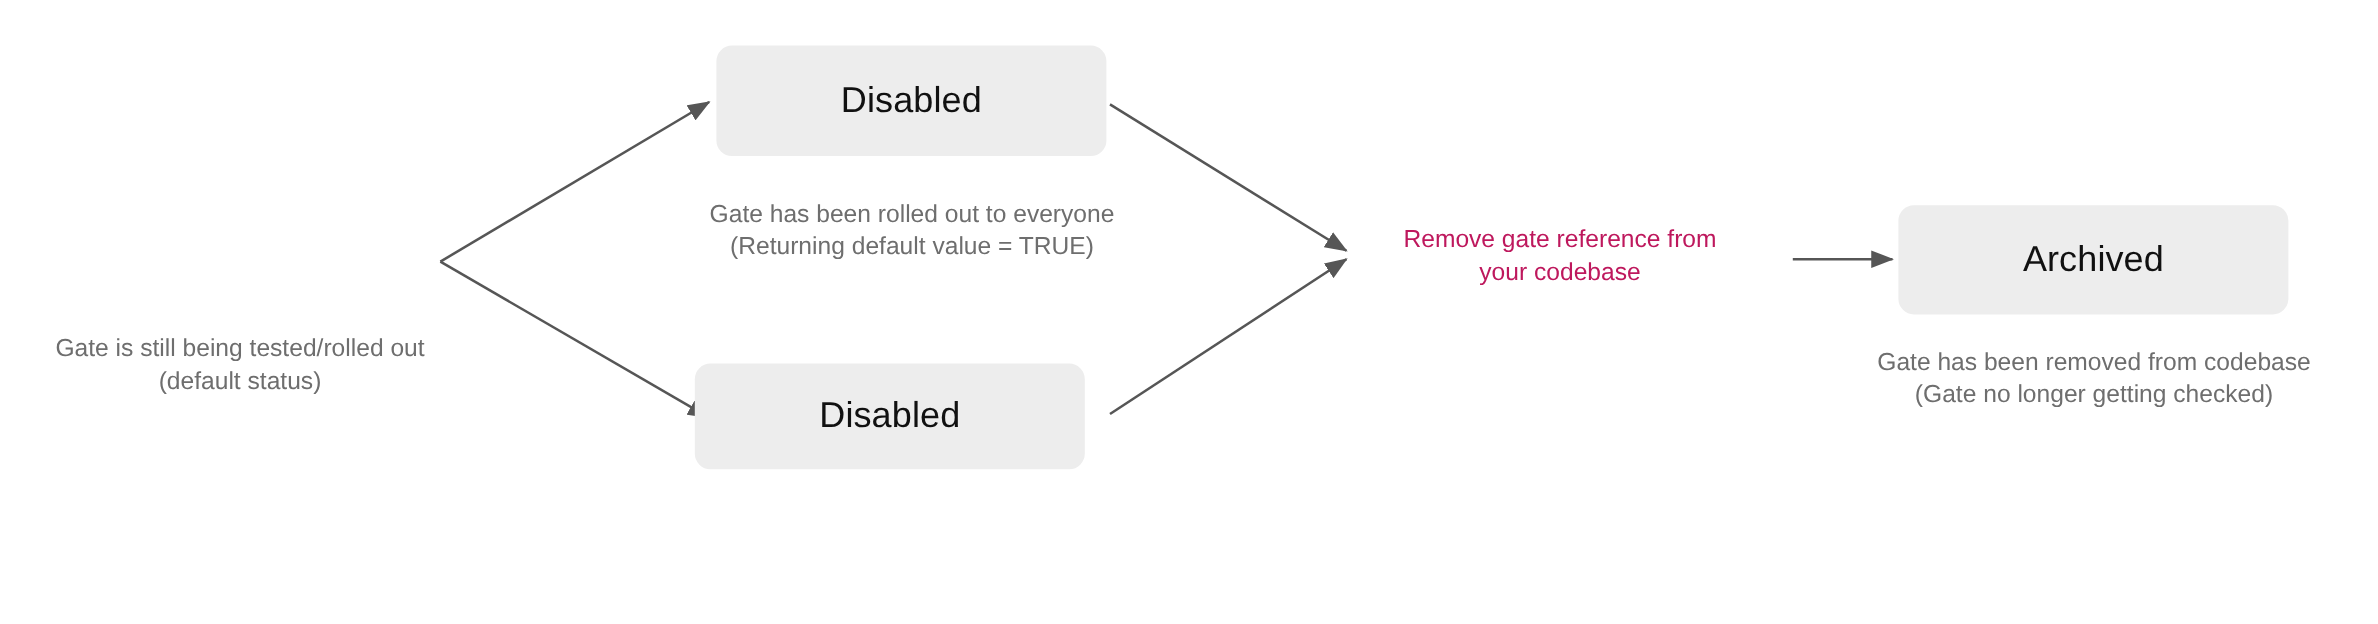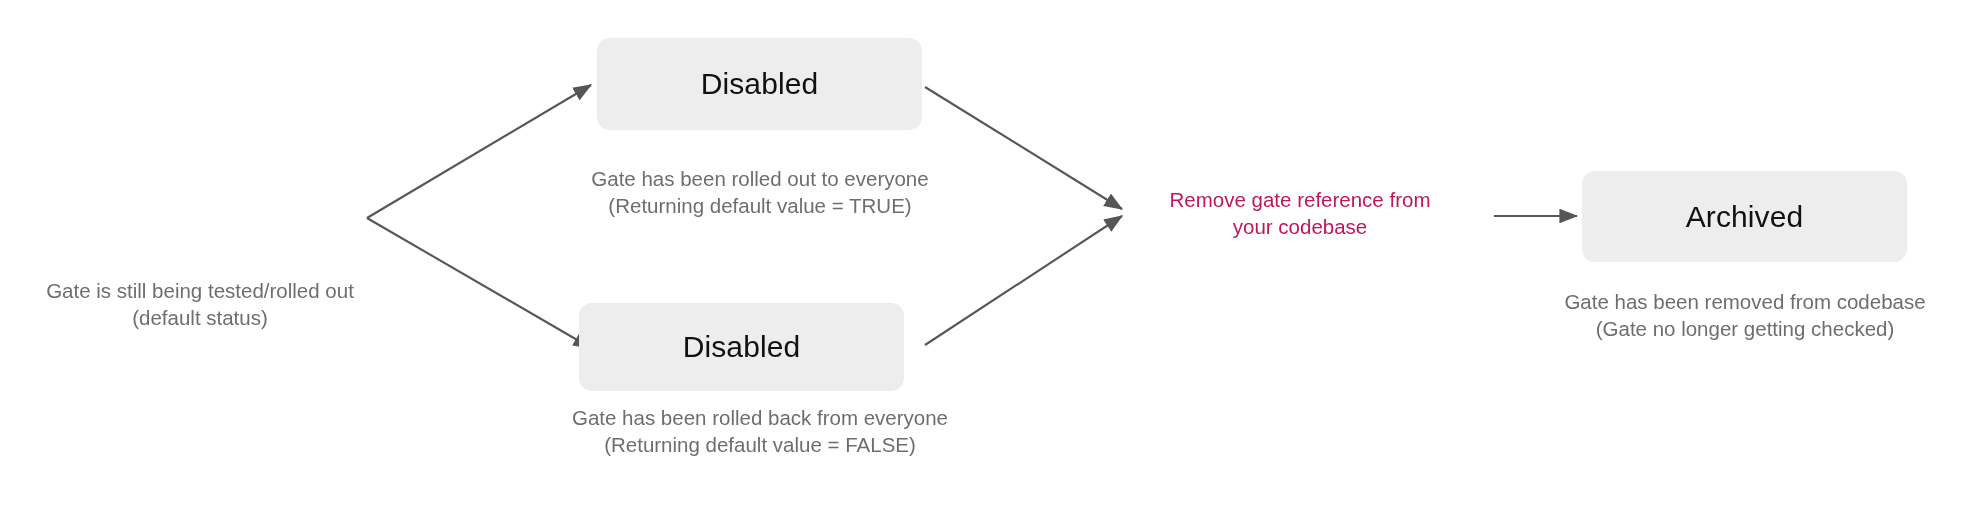--- a/index.html
+++ b/index.html
@@ -121,22 +121,20 @@
   <div class="node" id="node-archived">
     <span class="node-label">Archived</span>
   </div>
 
   <div class="caption" id="cap-in-progress">Gate is still being tested/rolled out
 (default status)</div>
 
   <div class="caption" id="cap-launched">Gate has been rolled out to everyone
 (Returning default value = TRUE)</div>
 
-  <div class="caption" id="cap-disabled">Gate has been rolled back from everyone
-(Returning default value = FALSE)</div>
 
   <div class="caption" id="cap-archived">Gate has been removed from codebase
 (Gate no longer getting checked)</div>
 
   <div class="edge-label" id="edge-label-remove">Remove gate reference from
 your codebase</div>
 
 </div>
 
 </body></html>

